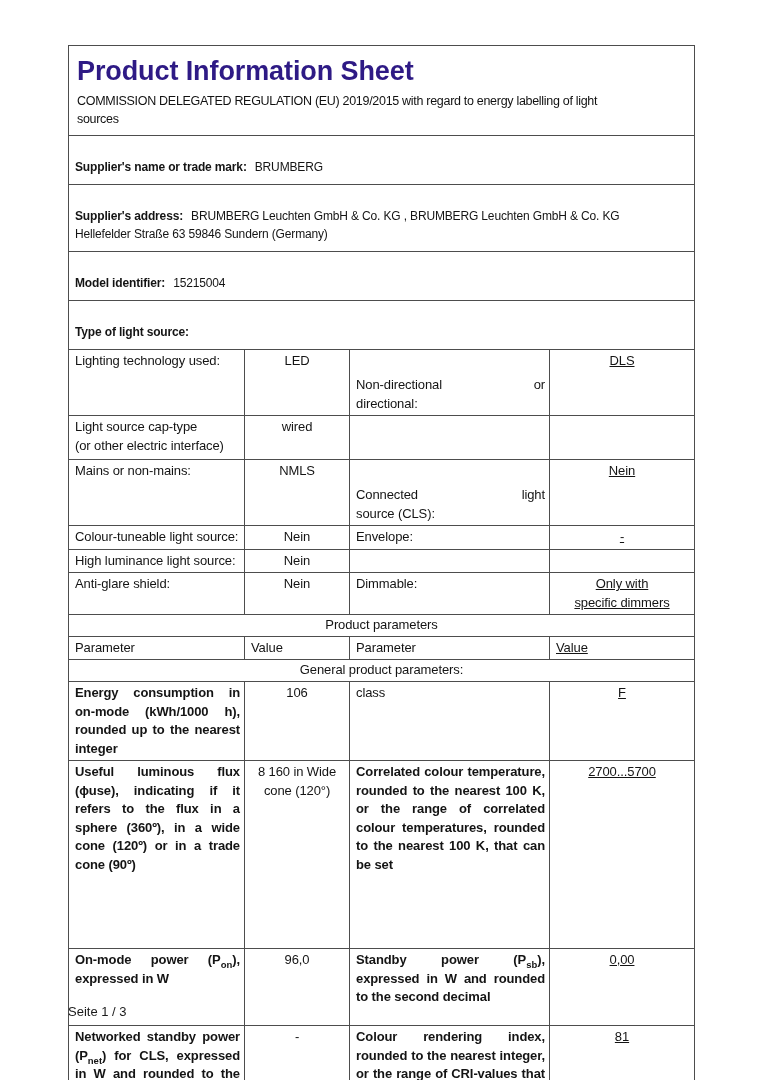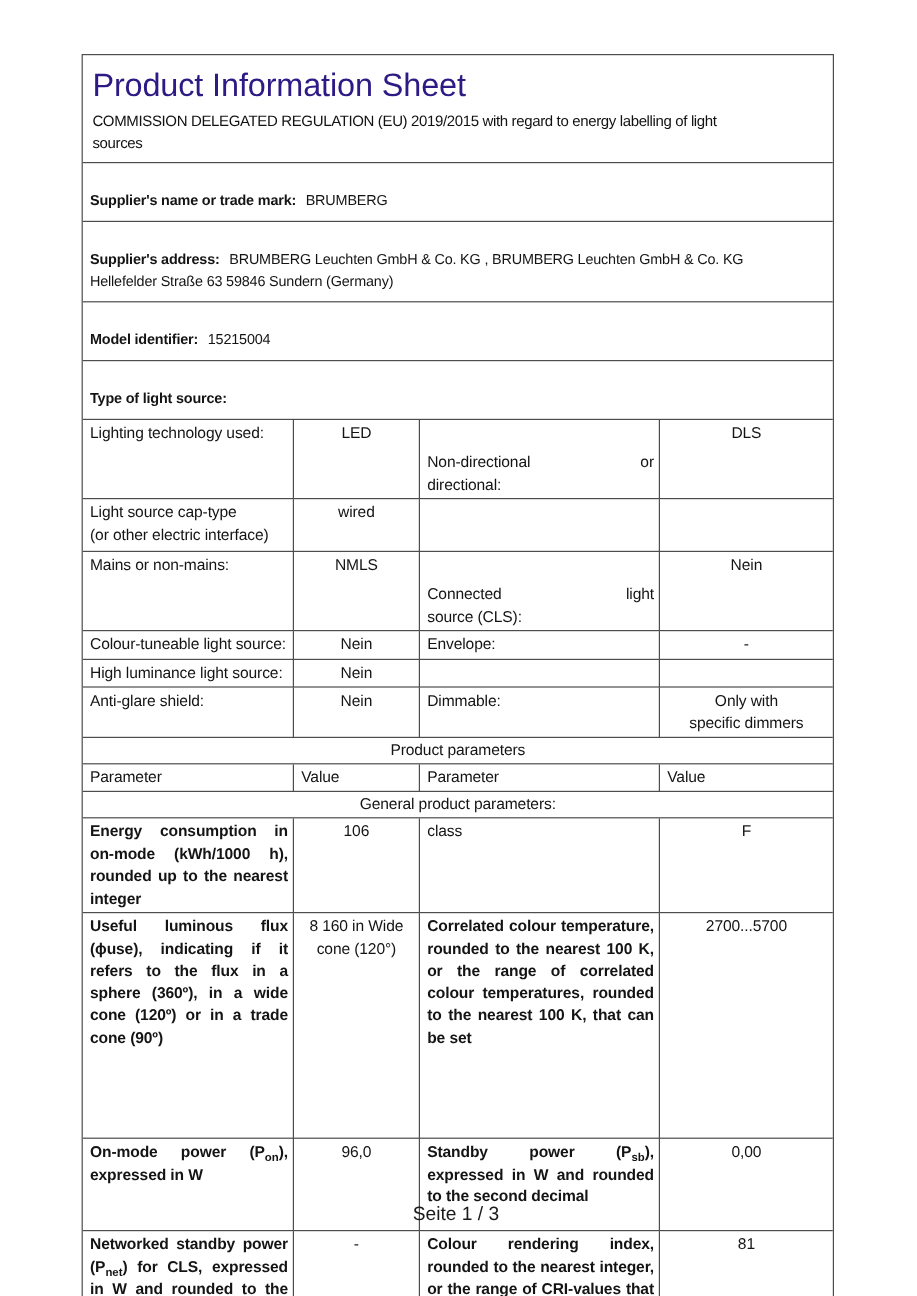--- a/index.html
+++ b/index.html
@@ -5,41 +5,41 @@
   html,body{margin:0;padding:0;background:#ffffff;}
   .page{position:relative;width:764px;height:1080px;background:#ffffff;overflow:hidden;
         font-family:"Liberation Sans","DejaVu Sans",sans-serif;color:#141414;}
   .sheet{position:absolute;left:68px;top:45px;width:627px;box-sizing:border-box;
          display:grid;grid-template-columns:176px 105px 200px 144px;
          border:1px solid #4d4d4d;background:#fff;}
   .trow{display:contents;}
   .c{border-right:1px solid #4d4d4d;border-bottom:1px solid #4d4d4d;
      padding:2px 4px 2px 6px;overflow:hidden;box-sizing:border-box;
      font-size:13px;line-height:18.5px;letter-spacing:-0.1px;}
-  .lc{border-right:none;}
+  .lc{border-right:none;text-decoration:underline;}
   .nb{border-bottom:none;}
   .s4{grid-column:1/-1;border-right:none;}
   .val{text-align:center;white-space:pre-line;padding:2px 3px;}
   .just{text-align:justify;font-weight:bold;}
   .jl{display:block;text-align:justify;text-align-last:justify;white-space:nowrap;margin-top:24px;}
   .ctr{text-align:center;font-weight:normal;padding:1px 4px;}
   .info{font-size:12px;letter-spacing:-0.15px;line-height:18px;padding:4px 6px 8px 6px;white-space:pre-line;}
   .info .lbl{font-weight:bold;}
   .info .v{margin-left:8px;}
   .para2{margin-top:0;}
   .thead{padding:8px 10px 4px 8px;}
-  .doc-title{font-size:27px;font-weight:normal;line-height:30px;margin:2px 0 6px 0;}
+  .doc-title{font-size:27px;font-weight:bold;line-height:30px;margin:2px 0 6px 0;}
   .doc-sub{font-size:12.5px;letter-spacing:-0.3px;line-height:18px;white-space:pre-line;color:#111;}
   sub{font-size:9.5px;line-height:0;letter-spacing:0;}
   .h20{min-height:20px}.h21{min-height:21px}.h22{min-height:22px}.h27{min-height:27px}
   .h28{min-height:28px}.h41{min-height:41px}.h44{min-height:44px}.h49{min-height:49px}
   .h59{min-height:59px}.h77{min-height:77px}.h90{min-height:90px}.h112{min-height:112px}
   .h188{min-height:188px}
-  .footer{position:absolute;left:68px;top:1004px;width:624px;text-align:center;
-          font-size:16px;color:#1a1a1a;}
+  .footer{position:absolute;left:68px;top:1004px;width:624px;text-align:left;
+          font-size:13px;color:#1a1a1a;}
 </style>
 </head>
 <body>
 
 <div class="page">
 
   <div class="sheet">
 
     <div class="c s4 h90 thead">
       <div class="doc-title" id="doc-title" style="color: rgb(46, 26, 133);">Product Information Sheet</div>

